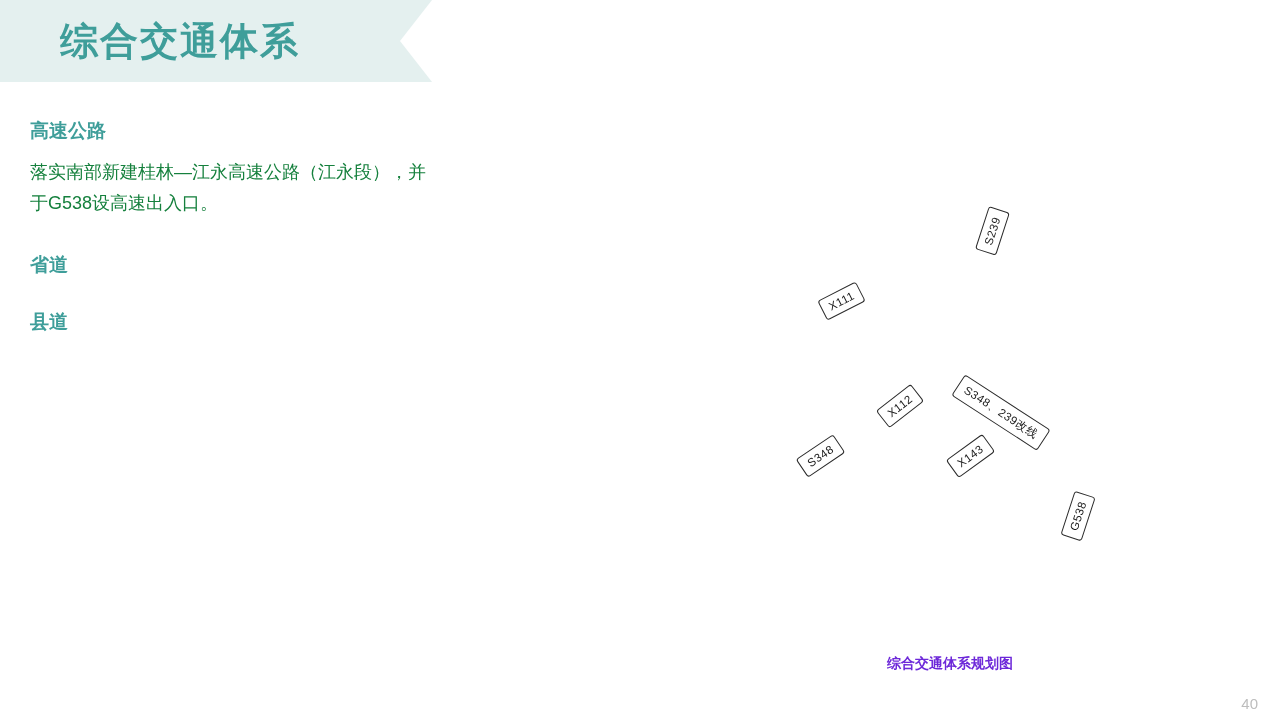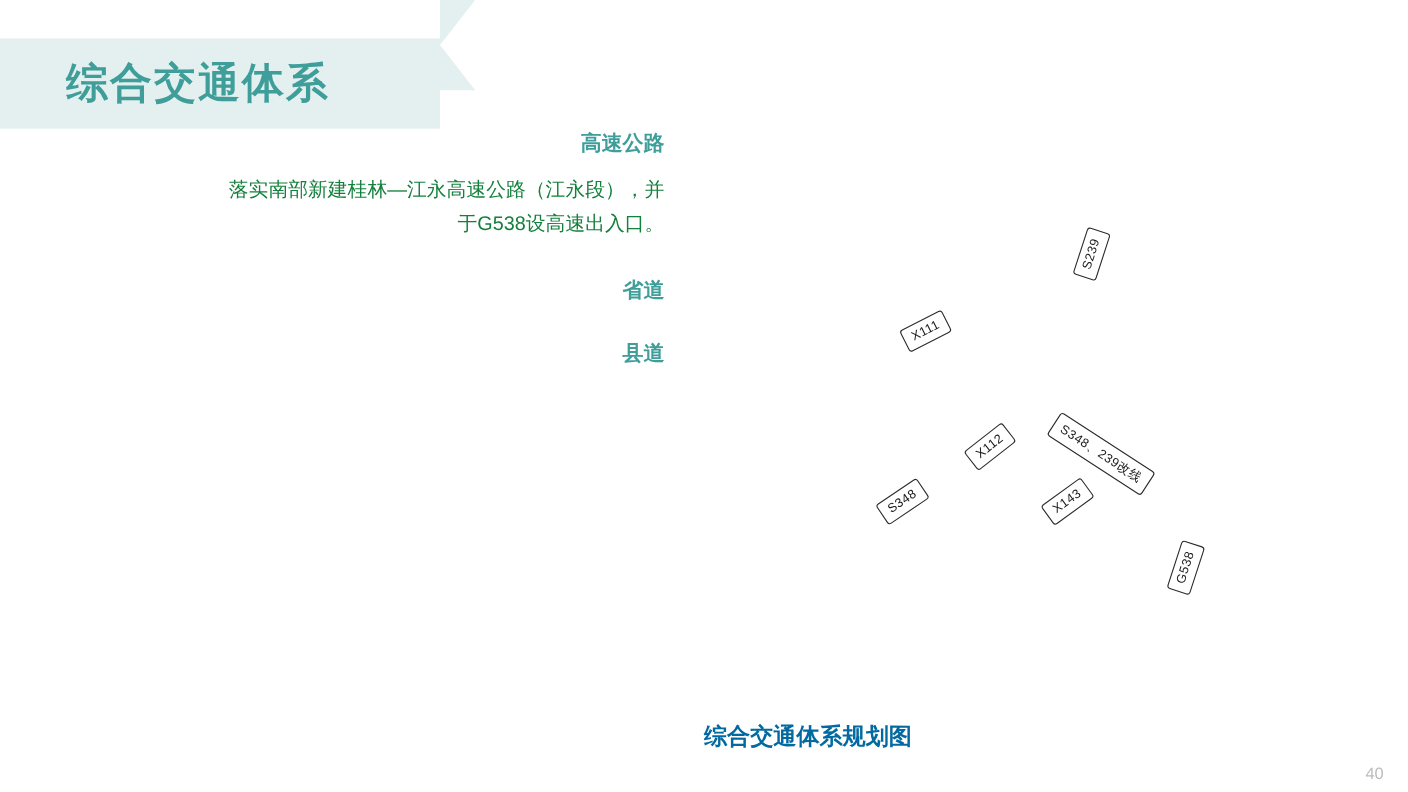--- a/index.html
+++ b/index.html
@@ -18,21 +18,20 @@
   
   .title-banner {
     position: absolute;
     left: 0;
     top: 0;
     width: 400px;
     height: 82px;
     background: #e4f0ef;
     display: flex;
     align-items: center;
-    margin-top: 35px;
   }
   .title-banner-arrow {
     position: absolute;
     left: 400px;
     top: 0;
     width: 0;
     height: 0;
     border-top: 41px solid #e4f0ef;
     border-bottom: 41px solid #e4f0ef;
     border-right: 32px solid transparent;
@@ -42,24 +41,23 @@
     font-size: 38px;
     font-weight: bold;
     color: #3f9e9a;
     letter-spacing: 2px;
     line-height: 1;
   }
 
   
   .content {
     position: absolute;
-    left: 44px;
+    left: 30px;
     top: 120px;
     width: 560px;
-    text-align: right;
   }
   .section {
     margin-bottom: 34px;
   }
   .section-heading {
     font-size: 19px;
     font-weight: bold;
     color: #3f9e9a;
     margin: 0 0 14px 0;
     line-height: 1.2;
@@ -91,24 +89,24 @@
     white-space: nowrap;
     letter-spacing: 0.5px;
     font-family: "Liberation Sans", "DejaVu Sans", sans-serif;
   }
 
   .map-caption {
     position: absolute;
     left: 640px;
     top: 655px;
     width: 620px;
-    text-align: left;
-    font-size: 21px;
+    text-align: center;
+    font-size: 14px;
     font-weight: bold;
-    color: #0369a1;
+    color: #6d28d9;
   }
 
   .page-number {
     position: absolute;
     right: 22px;
     bottom: 8px;
     font-size: 15px;
     color: #bdbdbd;
   }
 </style>

